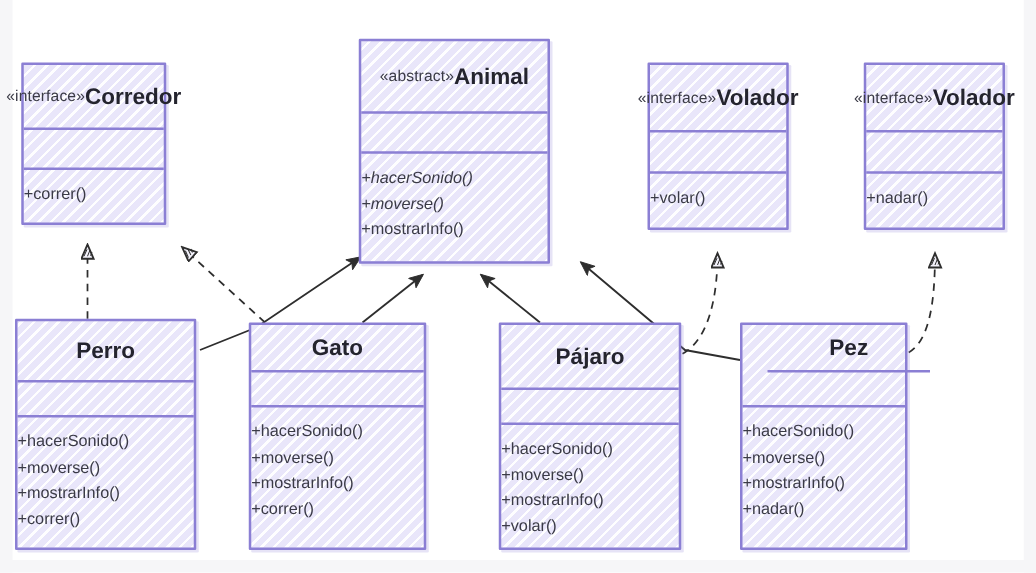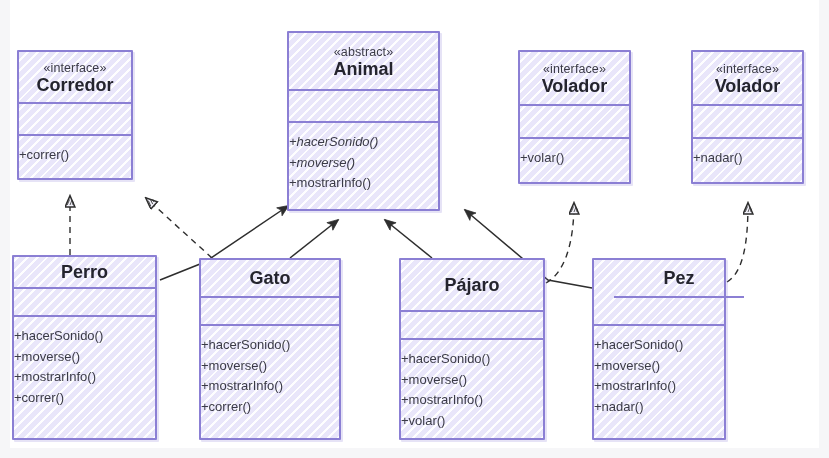--- a/index.html
+++ b/index.html
@@ -48,21 +48,20 @@
     border-radius:1px;
     box-shadow:2px 2px 0 rgba(139,127,212,0.22);
   }
   .uml-box .sec{
     box-sizing:border-box;
     width:100%;
   }
   .sec-head{
     border-bottom:2px solid #8b7fd4;
     display:flex;
-    flex-direction:column;
     align-items:center;
     justify-content:center;
     text-align:center;
   }
   .sec-attrs{
     border-bottom:2px solid #8b7fd4;
   }
   .sec-ops{
     padding:9px 0 6px 0;
   }
@@ -163,21 +162,21 @@
       <div class="stereotype">«interface»</div>
       <div class="cls-name">Volador</div>
     </div>
     <div class="sec sec-attrs" style="height:33px;"></div>
     <div class="sec sec-ops">
       <div class="op">+nadar()</div>
     </div>
   </div>
 
   <div class="uml-box" style="left:12px;top:255px;width:145px;height:185px;">
-    <div class="sec sec-head" style="height:32px;">
+    <div class="sec sec-head" style="height:49px;">
       <div class="cls-name">Perro</div>
     </div>
     <div class="sec sec-attrs" style="height:28px;"></div>
     <div class="sec sec-ops">
       <div class="op">+hacerSonido()</div>
       <div class="op">+moverse()</div>
       <div class="op">+mostrarInfo()</div>
       <div class="op">+correr()</div>
     </div>
   </div>

